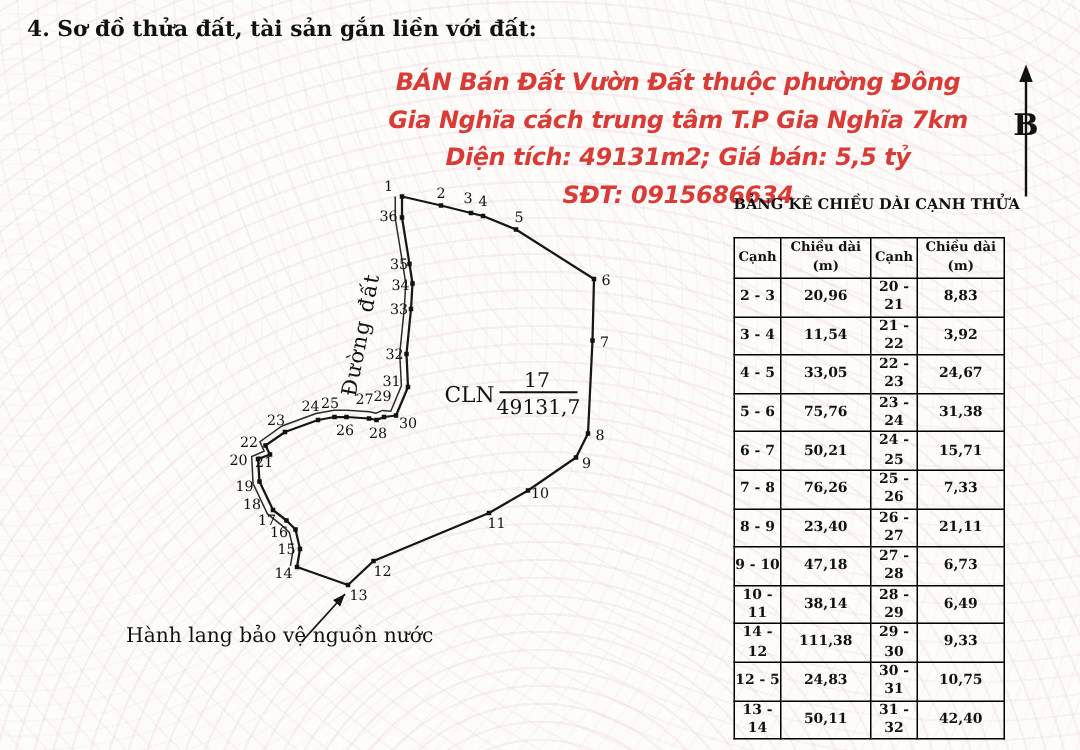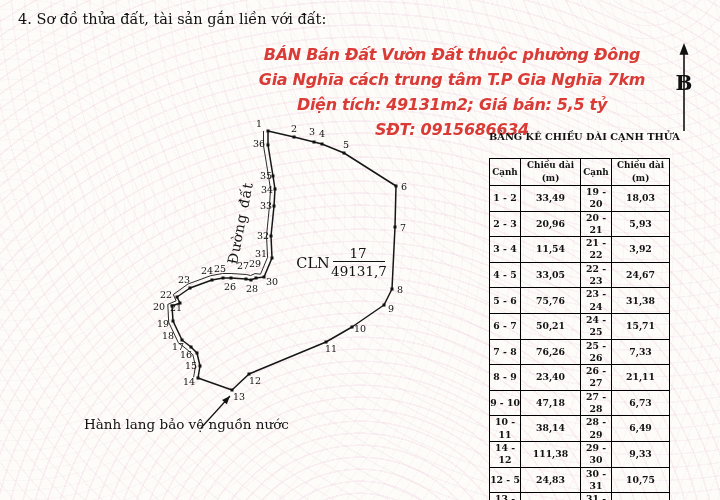--- a/index.html
+++ b/index.html
@@ -3,21 +3,21 @@
 <meta charset="utf-8">
 <style>
   html,body{margin:0;padding:0;}
   .page{position:relative;width:720px;height:500px;background:#fdfcf9;overflow:hidden;
         font-family:"DejaVu Serif",serif;color:#111;}
   .watermark{position:absolute;inset:0;
     background:
       repeating-radial-gradient(circle at 50% 118%, rgba(233,188,212,.20) 0 1.6px, rgba(0,0,0,0) 1.6px 12px),
       repeating-radial-gradient(circle at 90% -8%,  rgba(233,195,218,.16) 0 1.4px, rgba(0,0,0,0) 1.4px 13px),
       repeating-radial-gradient(circle at 2% 42%,   rgba(238,205,224,.12) 0 1.2px, rgba(0,0,0,0) 1.2px 10px);}
-  .sec-title{position:absolute;left:18px;top:11px;font-weight:normal;font-size:14.5px;white-space:nowrap;}
+  .sec-title{position:absolute;left:18px;top:11px;font-weight:bold;font-size:14.5px;white-space:nowrap;}
   .ad{position:absolute;left:232px;top:42px;width:440px;text-align:center;
       font-family:"DejaVu Sans",sans-serif;font-weight:bold;font-size:16px;line-height:25px;
       letter-spacing:-.3px;font-style:italic;}
   .ad div{white-space:nowrap;}
   #diagram-svg{position:absolute;left:0;top:0;width:720px;height:500px;}
   .water-note{position:absolute;left:84px;top:416px;font-size:13.5px;white-space:nowrap;}
   .table-wrap{position:absolute;left:489px;top:131px;width:182px;}
   .table-title{text-align:center;font-weight:bold;font-size:9.8px;white-space:nowrap;margin-bottom:16px;}
   table{border-collapse:collapse;width:180px;table-layout:fixed;border:1.5px solid #000;}
   th,td{border:1px solid #000;text-align:center;padding:0;overflow:hidden;
@@ -147,30 +147,24 @@
       <thead>
           <tr>
             <th>Cạnh</th>
             <th>Chiều dài (m)</th>
             <th>Cạnh</th>
             <th>Chiều dài (m)</th>
           </tr>
         </thead>
       <tbody>
           <tr>
-            <td>1 - 2</td>
-            <td>33,49</td>
-            <td>19 - 20</td>
-            <td>18,03</td>
-          </tr>
-          <tr>
             <td>2 - 3</td>
             <td>20,96</td>
             <td>20 - 21</td>
-            <td>5,93</td>
+            <td>8,83</td>
           </tr>
           <tr>
             <td>3 - 4</td>
             <td>11,54</td>
             <td>21 - 22</td>
             <td>3,92</td>
           </tr>
           <tr>
             <td>4 - 5</td>
             <td>33,05</td>

